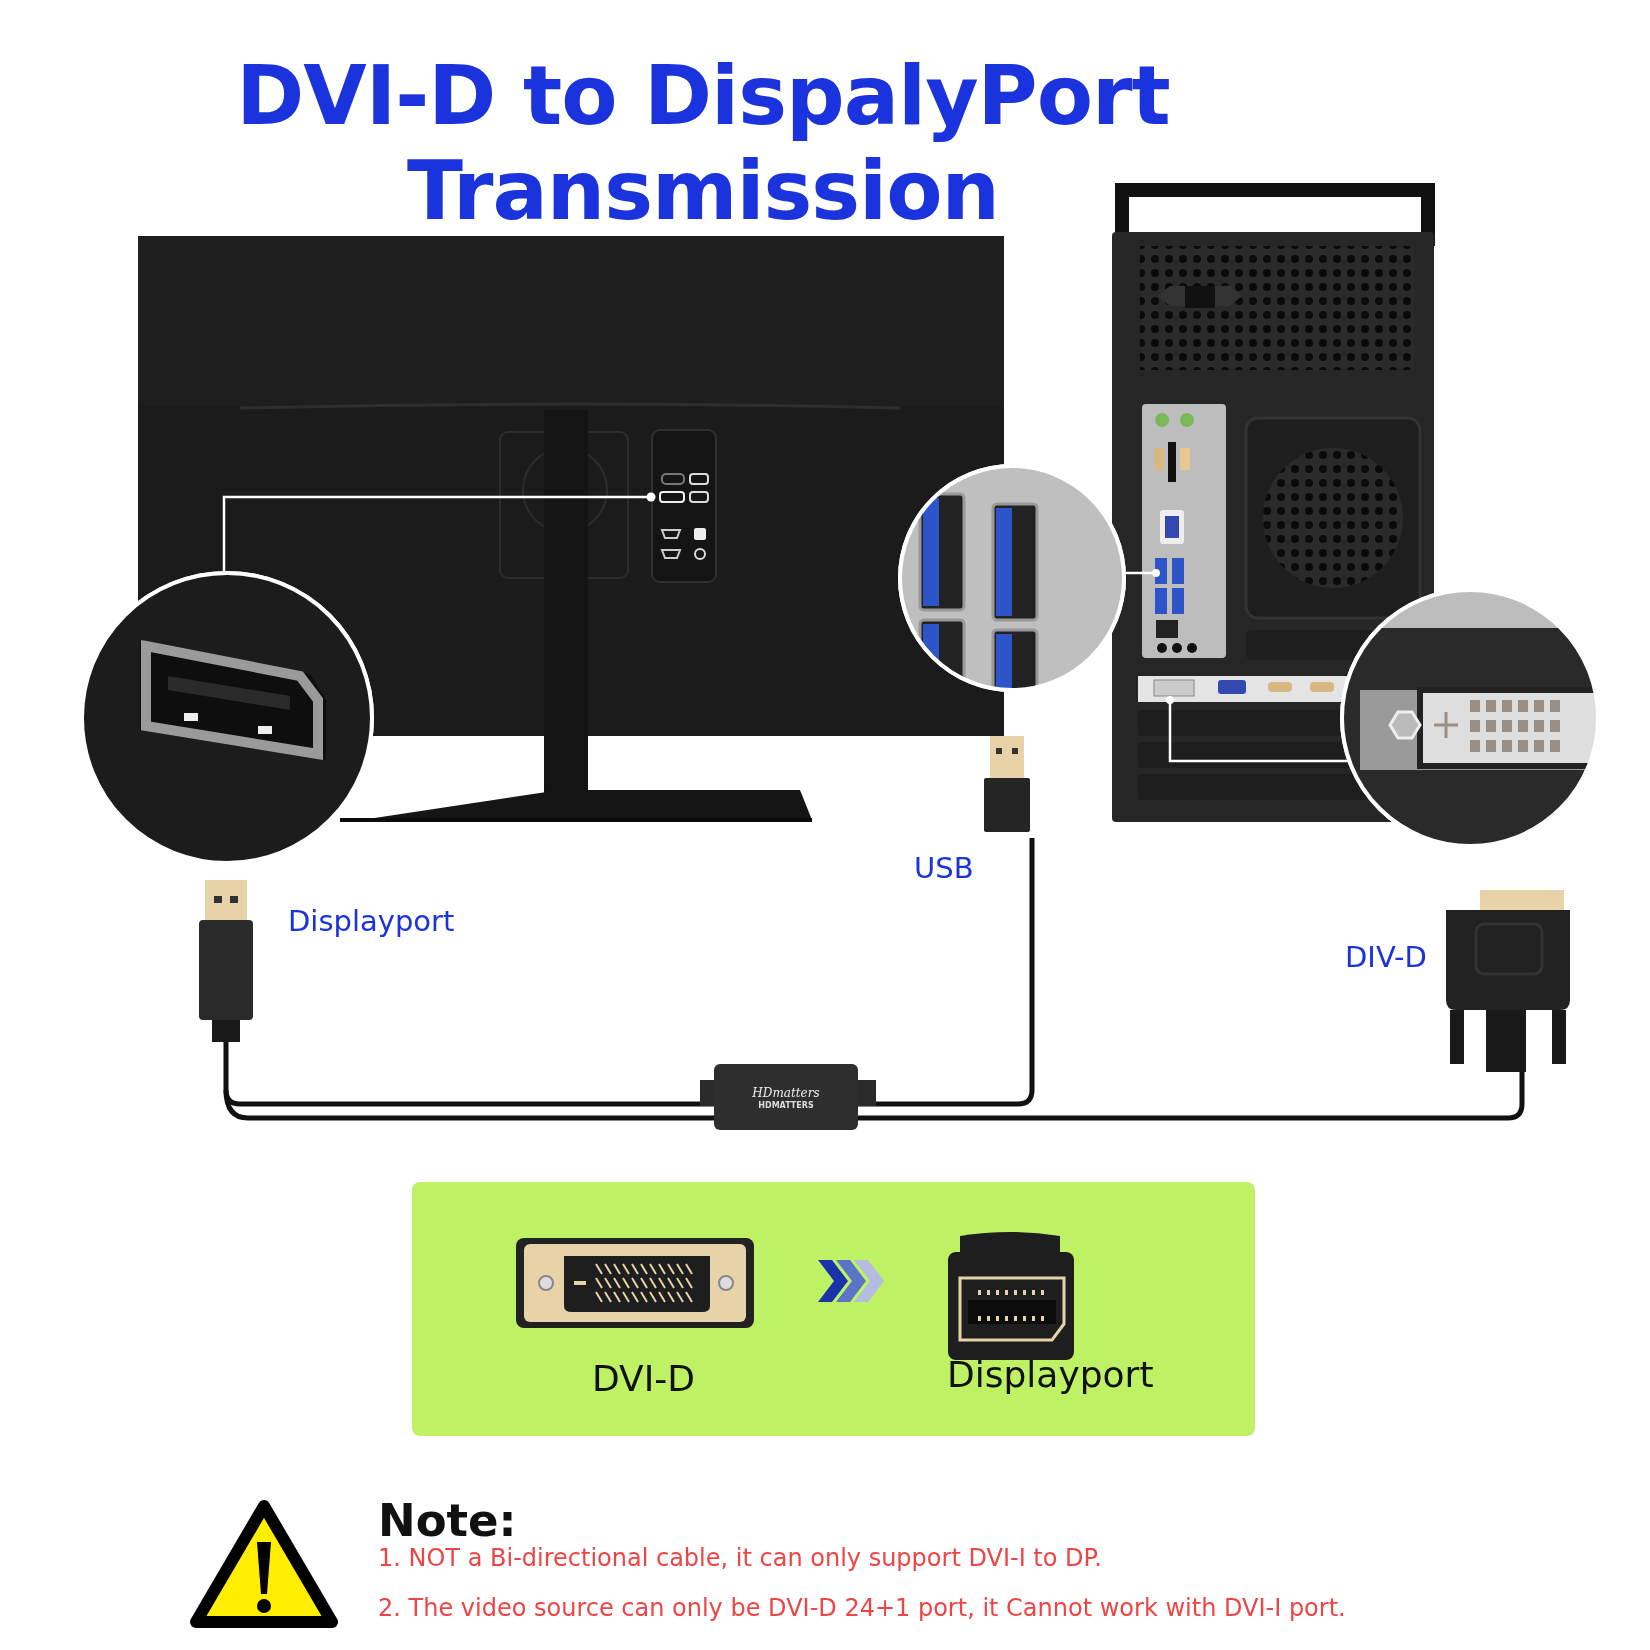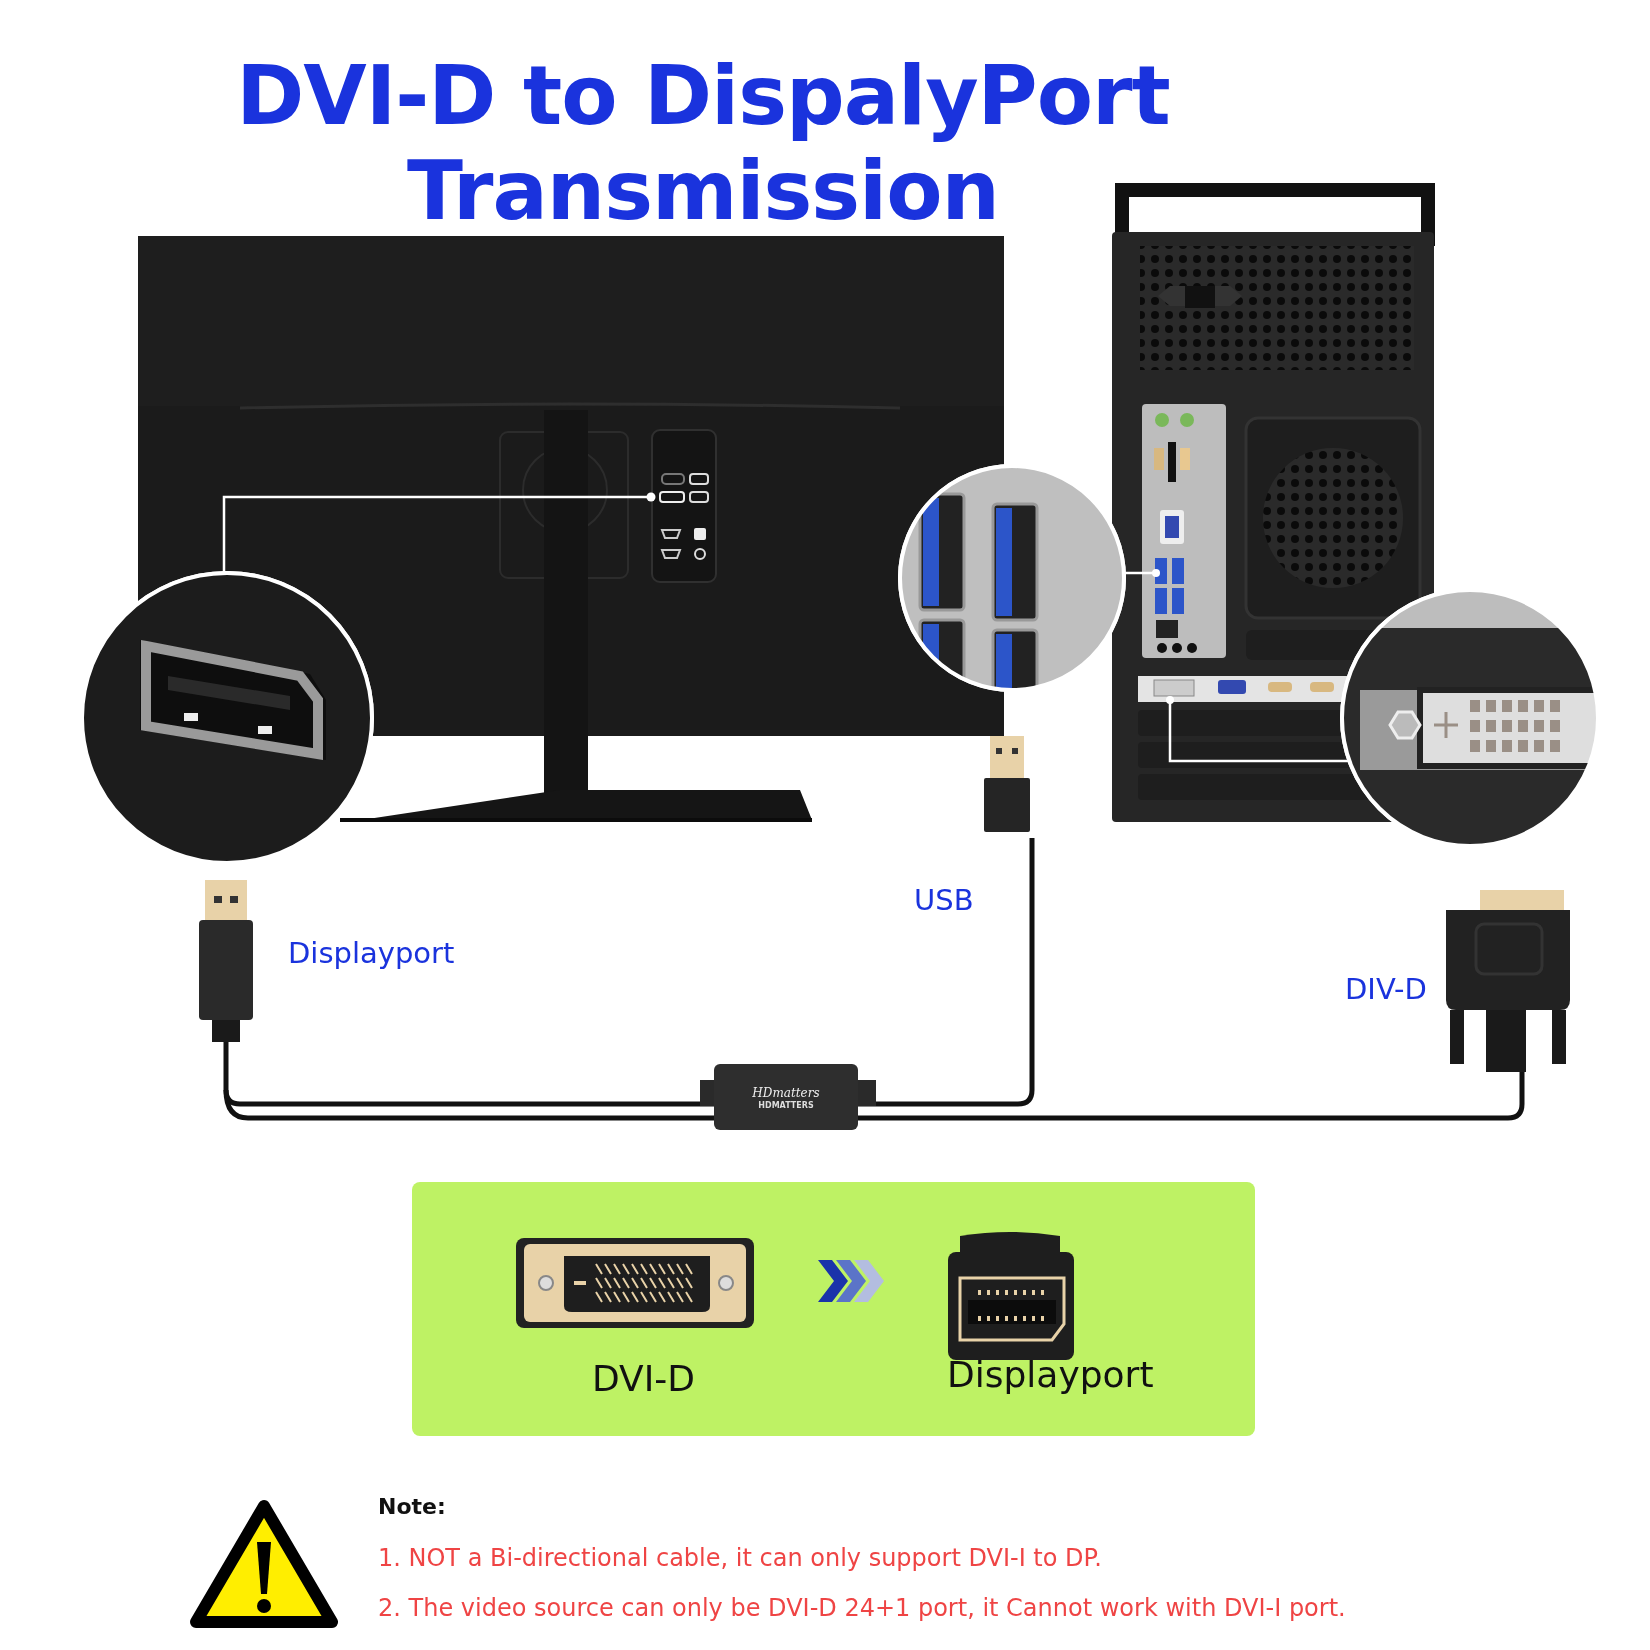--- a/index.html
+++ b/index.html
@@ -1,27 +1,27 @@
 <!DOCTYPE html>
 <html><head>
   <meta charset="utf-8">
   <style>
     html, body { margin: 0; padding: 0; background: #ffffff; }
     body { width: 1650px; height: 1650px; position: relative; overflow: hidden;
            font-family: "Liberation Sans", "DejaVu Sans", sans-serif; }
     .title { position: absolute; left: 0; top: 48px; width: 1406px; text-align: center;
              font-family: "DejaVu Sans", sans-serif; font-weight: bold; font-size: 82px;
              color: #1a33dd; letter-spacing: -1px; margin: 0; }
-    .label { position: absolute; font-family: "DejaVu Sans", sans-serif; font-size: 29px; color: #1a33dd; margin-top: 32px; }
+    .label { position: absolute; font-family: "DejaVu Sans", sans-serif; font-size: 29px; color: #1a33dd; }
     svg.diagram { position: absolute; left: 0; top: 0; }
     .panel { position: absolute; left: 412px; top: 1182px; width: 843px; height: 254px;
              background: #bef264; border-radius: 8px; }
     .panel-label { position: absolute; font-family: "DejaVu Sans", sans-serif; font-size: 36px; color: #111; }
     .note-head { position: absolute; left: 378px; top: 1494px; font-family: "DejaVu Sans", sans-serif;
-                 font-weight: bold; font-size: 22px; color: #111; }
+                 font-weight: bold; font-size: 45px; color: #111; }
     .note-line { position: absolute; left: 378px; font-family: "DejaVu Sans", sans-serif; font-size: 24px;
                  color: #ef4444; white-space: nowrap; }
   </style>
 </head>
 <body>
 
 <h1 class="title">DVI-D to DispalyPort Transmission</h1>
 
 <svg class="diagram" width="1650" height="1650" viewBox="0 0 1650 1650">
   <defs>

